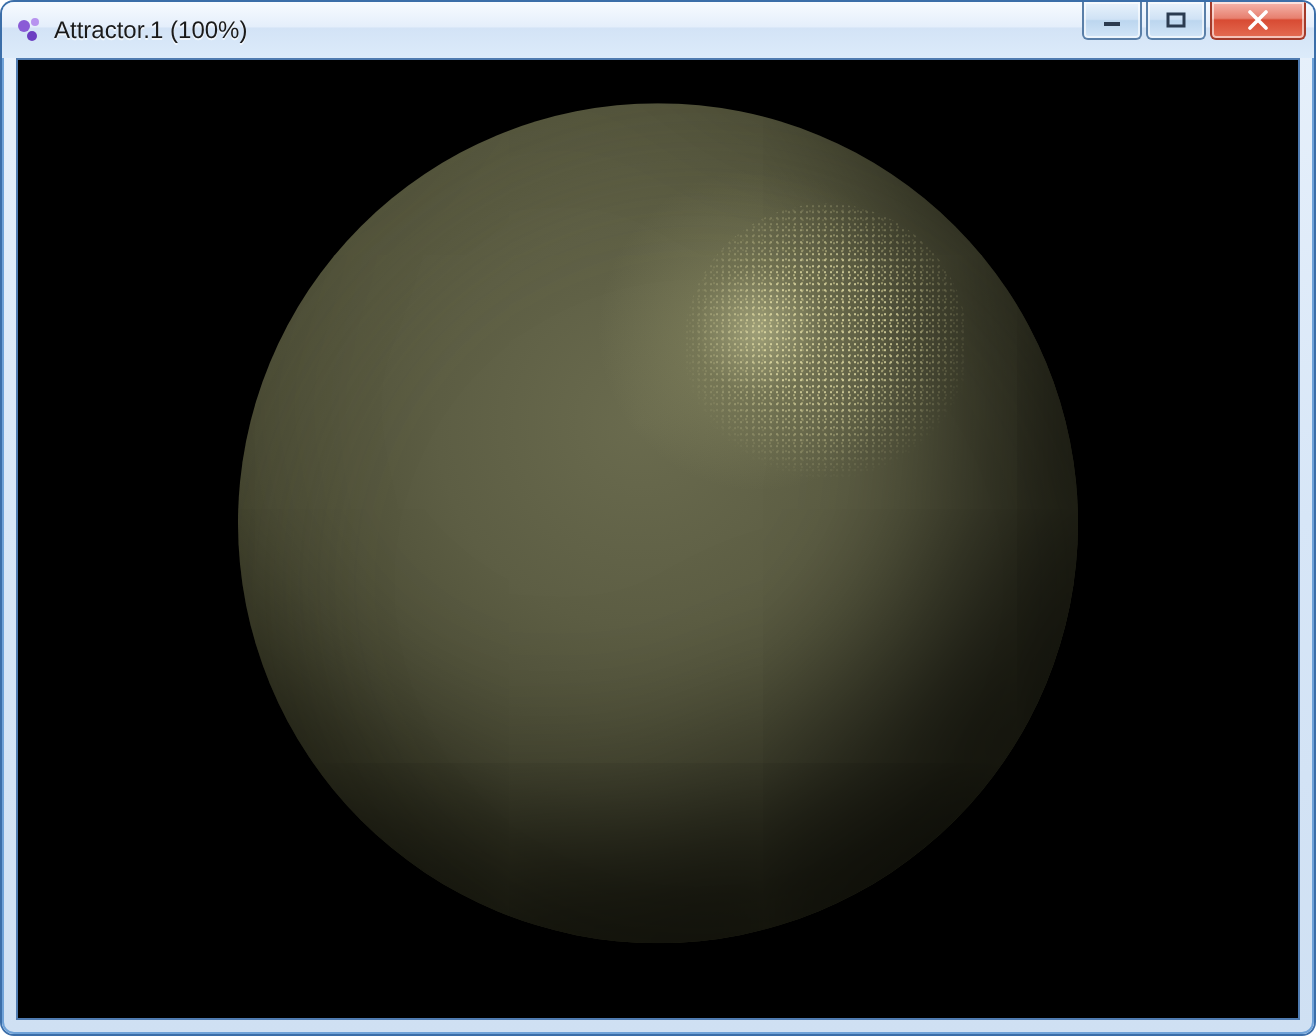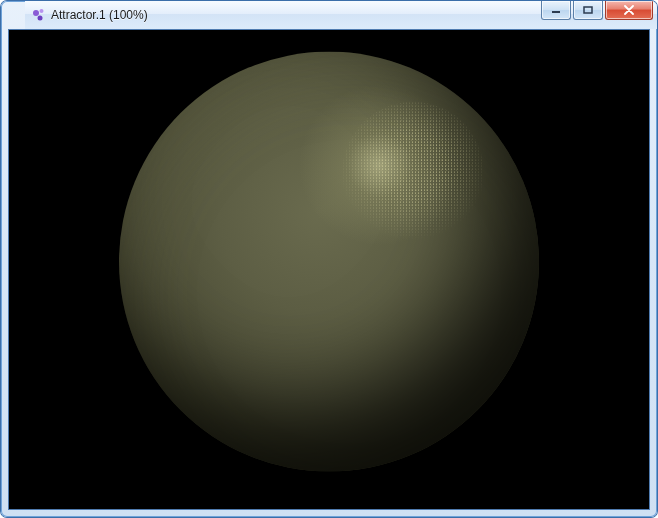--- a/index.html
+++ b/index.html
@@ -24,21 +24,20 @@
     overflow: hidden;
   }
 
   .titlebar {
     position: relative;
     height: 28px;
     display: flex;
     align-items: center;
     padding: 0 2px 0 6px;
     background: linear-gradient(to bottom, #f7fbff 0%, #e4eefb 45%, #d3e3f6 46%, #dcebfa 100%);
-    margin-left: 24px;
   }
 
   .app-icon {
     width: 16px;
     height: 16px;
     margin-right: 4px;
     display: inline-block;
   }
   .app-icon svg { display:block; }
 

